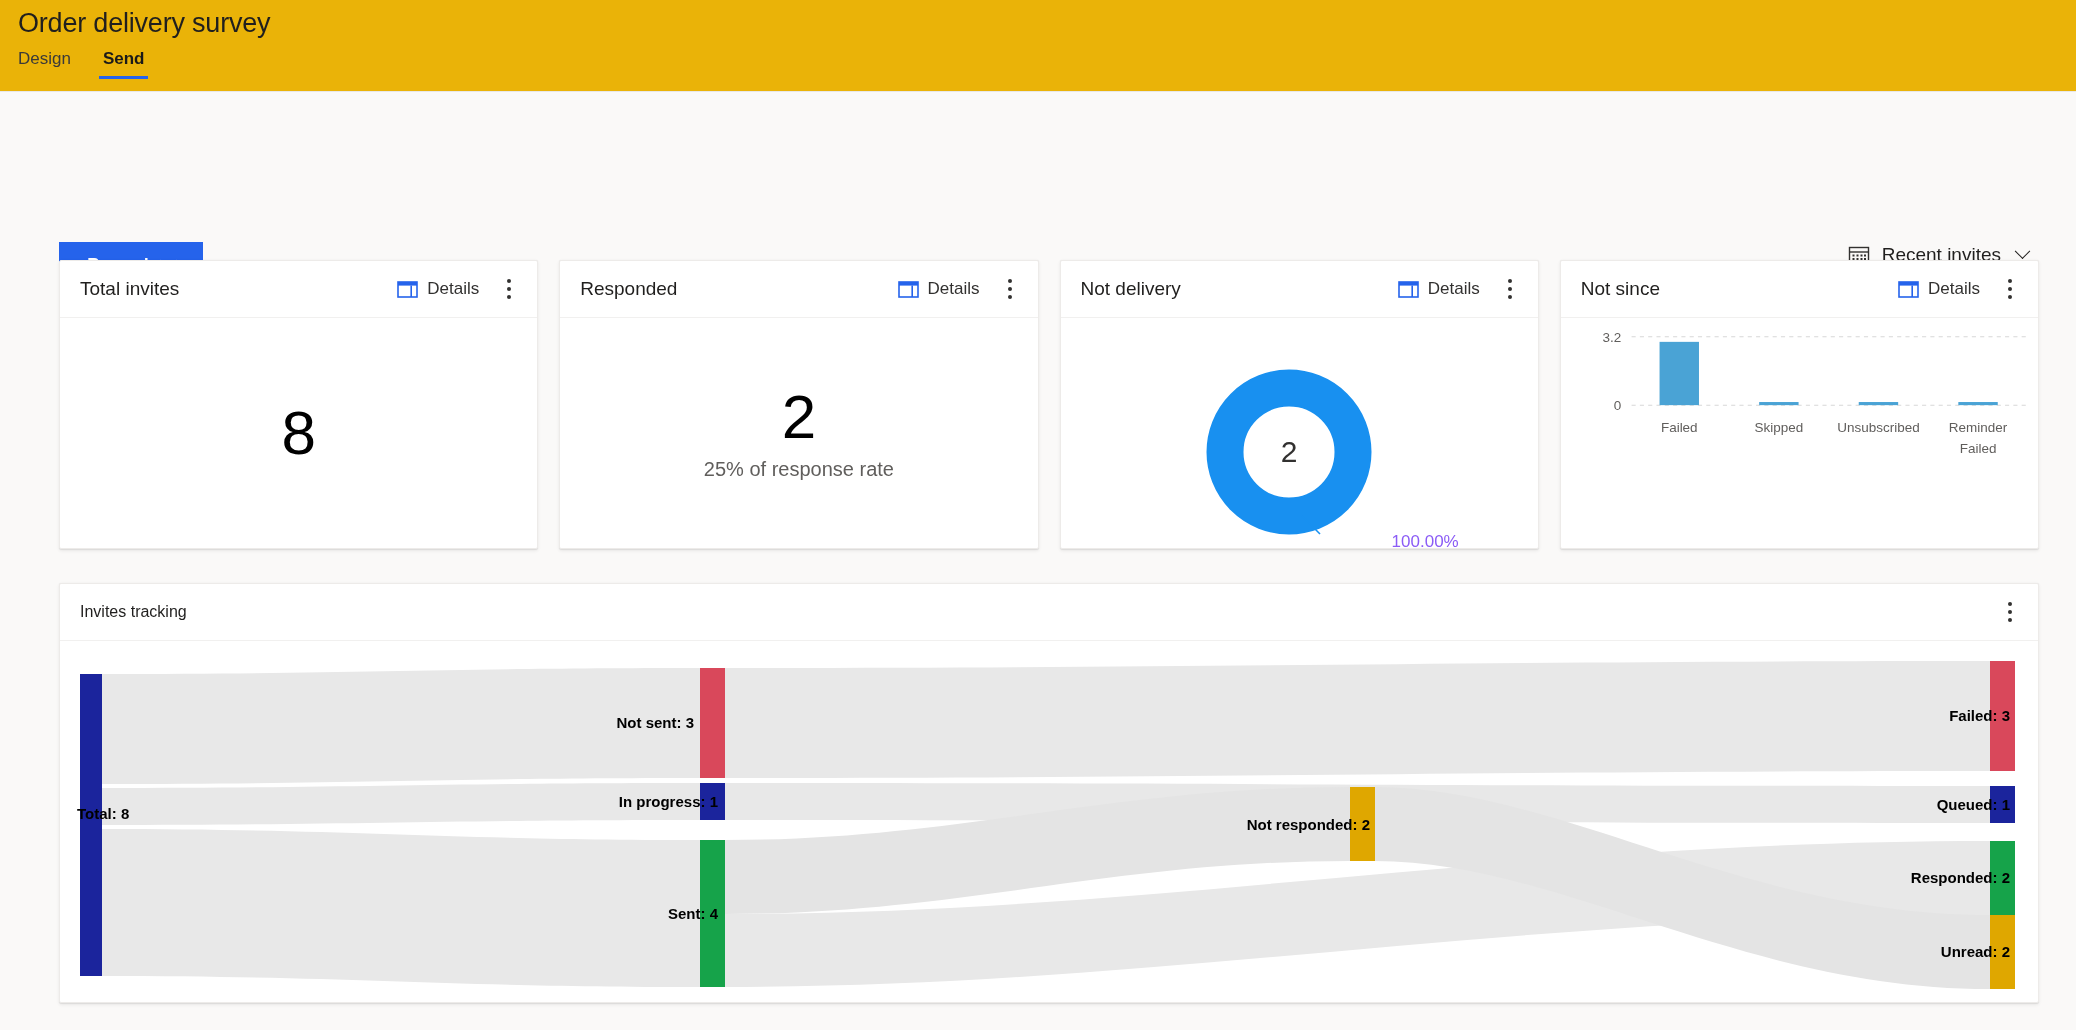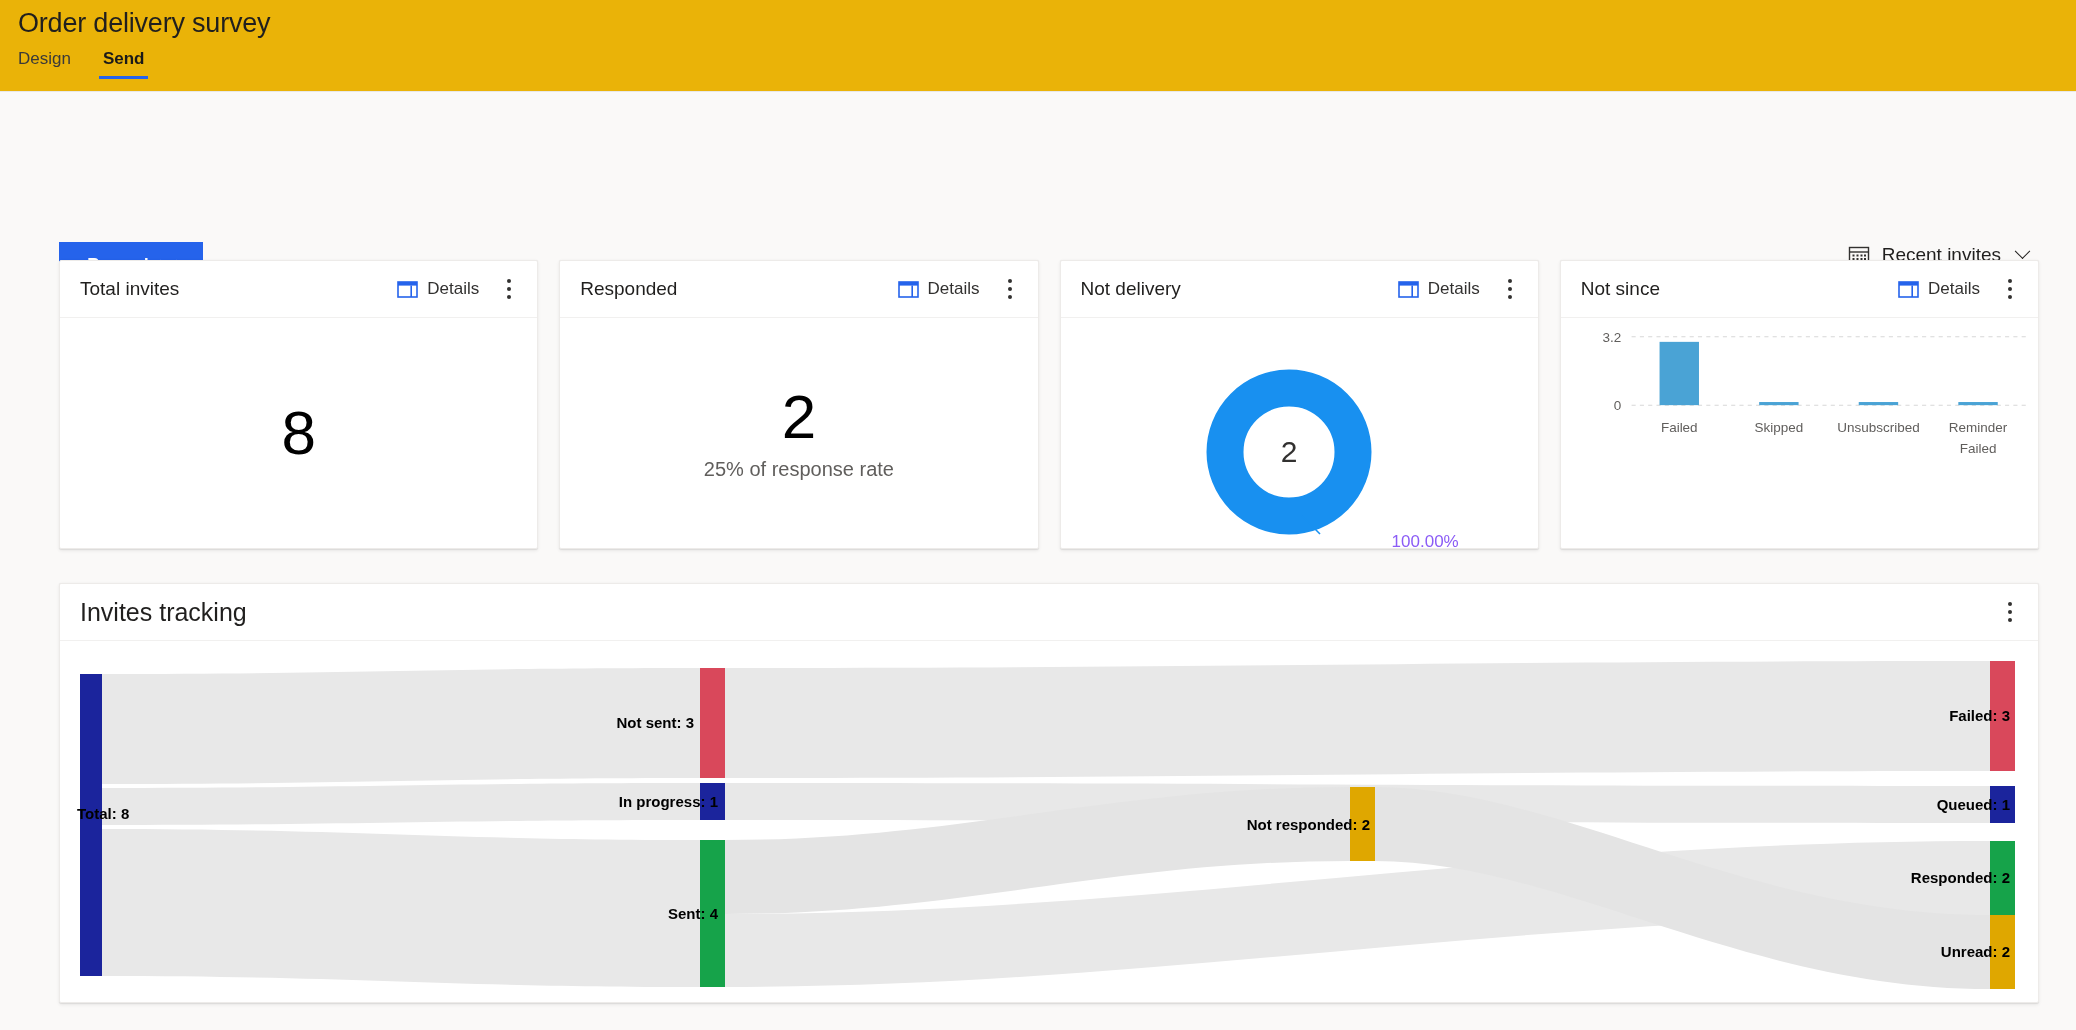--- a/index.html
+++ b/index.html
@@ -239,21 +239,21 @@
   }
   .panel-head {
     height: 57px;
     border-bottom: 1px solid #f1f0ef;
     display: flex;
     align-items: center;
     padding: 0 14px 0 20px;
     flex-shrink: 0;
   }
   .panel-title {
-    font-size: 25px;
+    font-size: 16px;
     color: #201f1e;
     flex: 1;
   }
   .sankey-area { flex: 1; position: relative; }
   .sankey-svg { display: block; width: 100%; height: 100%; }
   .sk-label {
     font-family: "Liberation Sans", sans-serif;
     font-size: 15px;
     font-weight: 700;
     fill: #000000;

